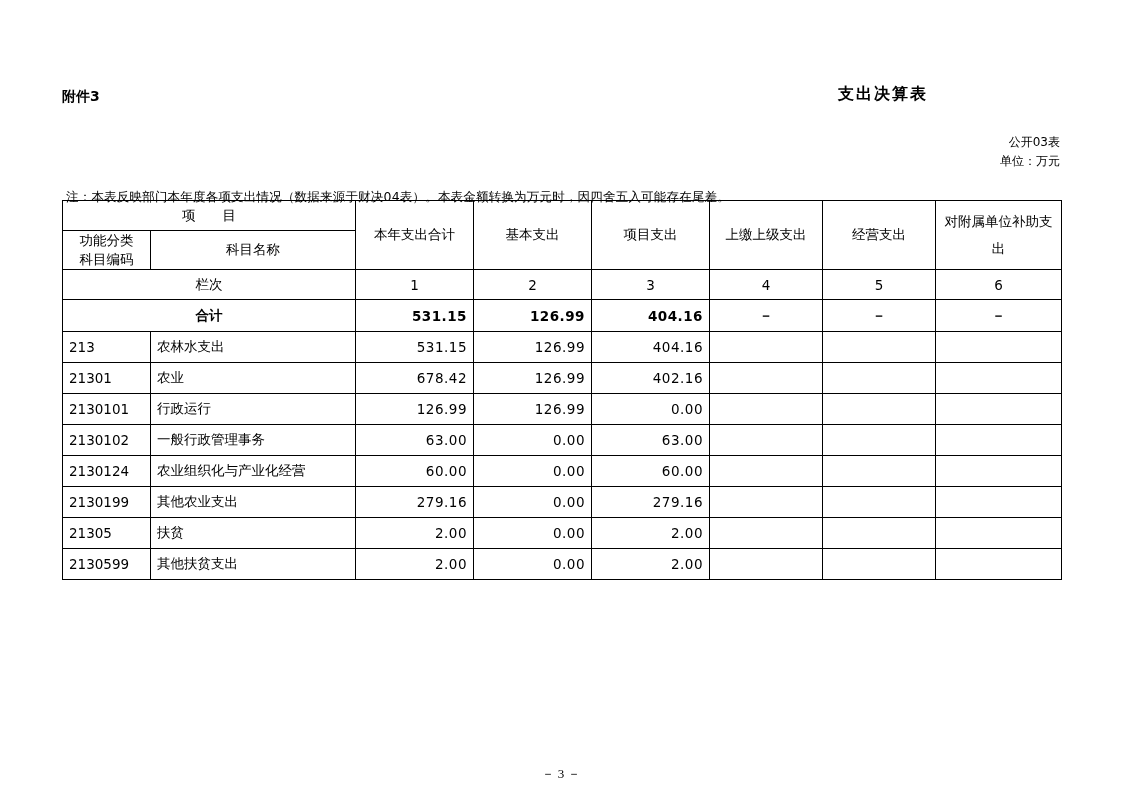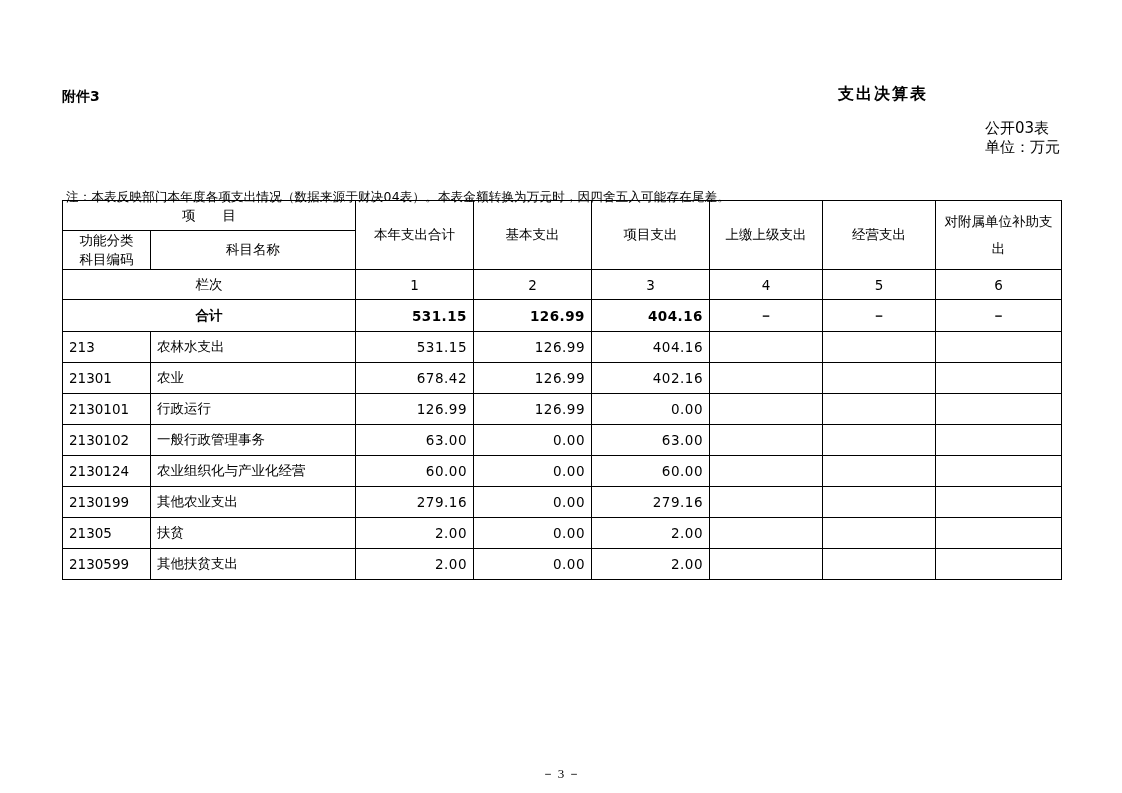--- a/index.html
+++ b/index.html
@@ -43,22 +43,23 @@
   .dept-line {
     position: absolute;
     left: 66px;
     top: 138px;
     font-size: 14.5px;
     font-family: "DejaVu Sans", sans-serif;
   }
   .right-meta {
     position: absolute;
     right: 62px;
-    top: 119px;
-    font-size: 15px;
+    top: 133px;
+    text-align: right;
+    font-size: 12px;
     line-height: 19px;
     font-family: "DejaVu Sans", sans-serif;
   }
   .note-line {
     position: absolute;
     left: 66px;
     top: 176px;
     font-size: 12.5px;
     font-family: "DejaVu Sans", sans-serif;
     letter-spacing: 0.2px;

